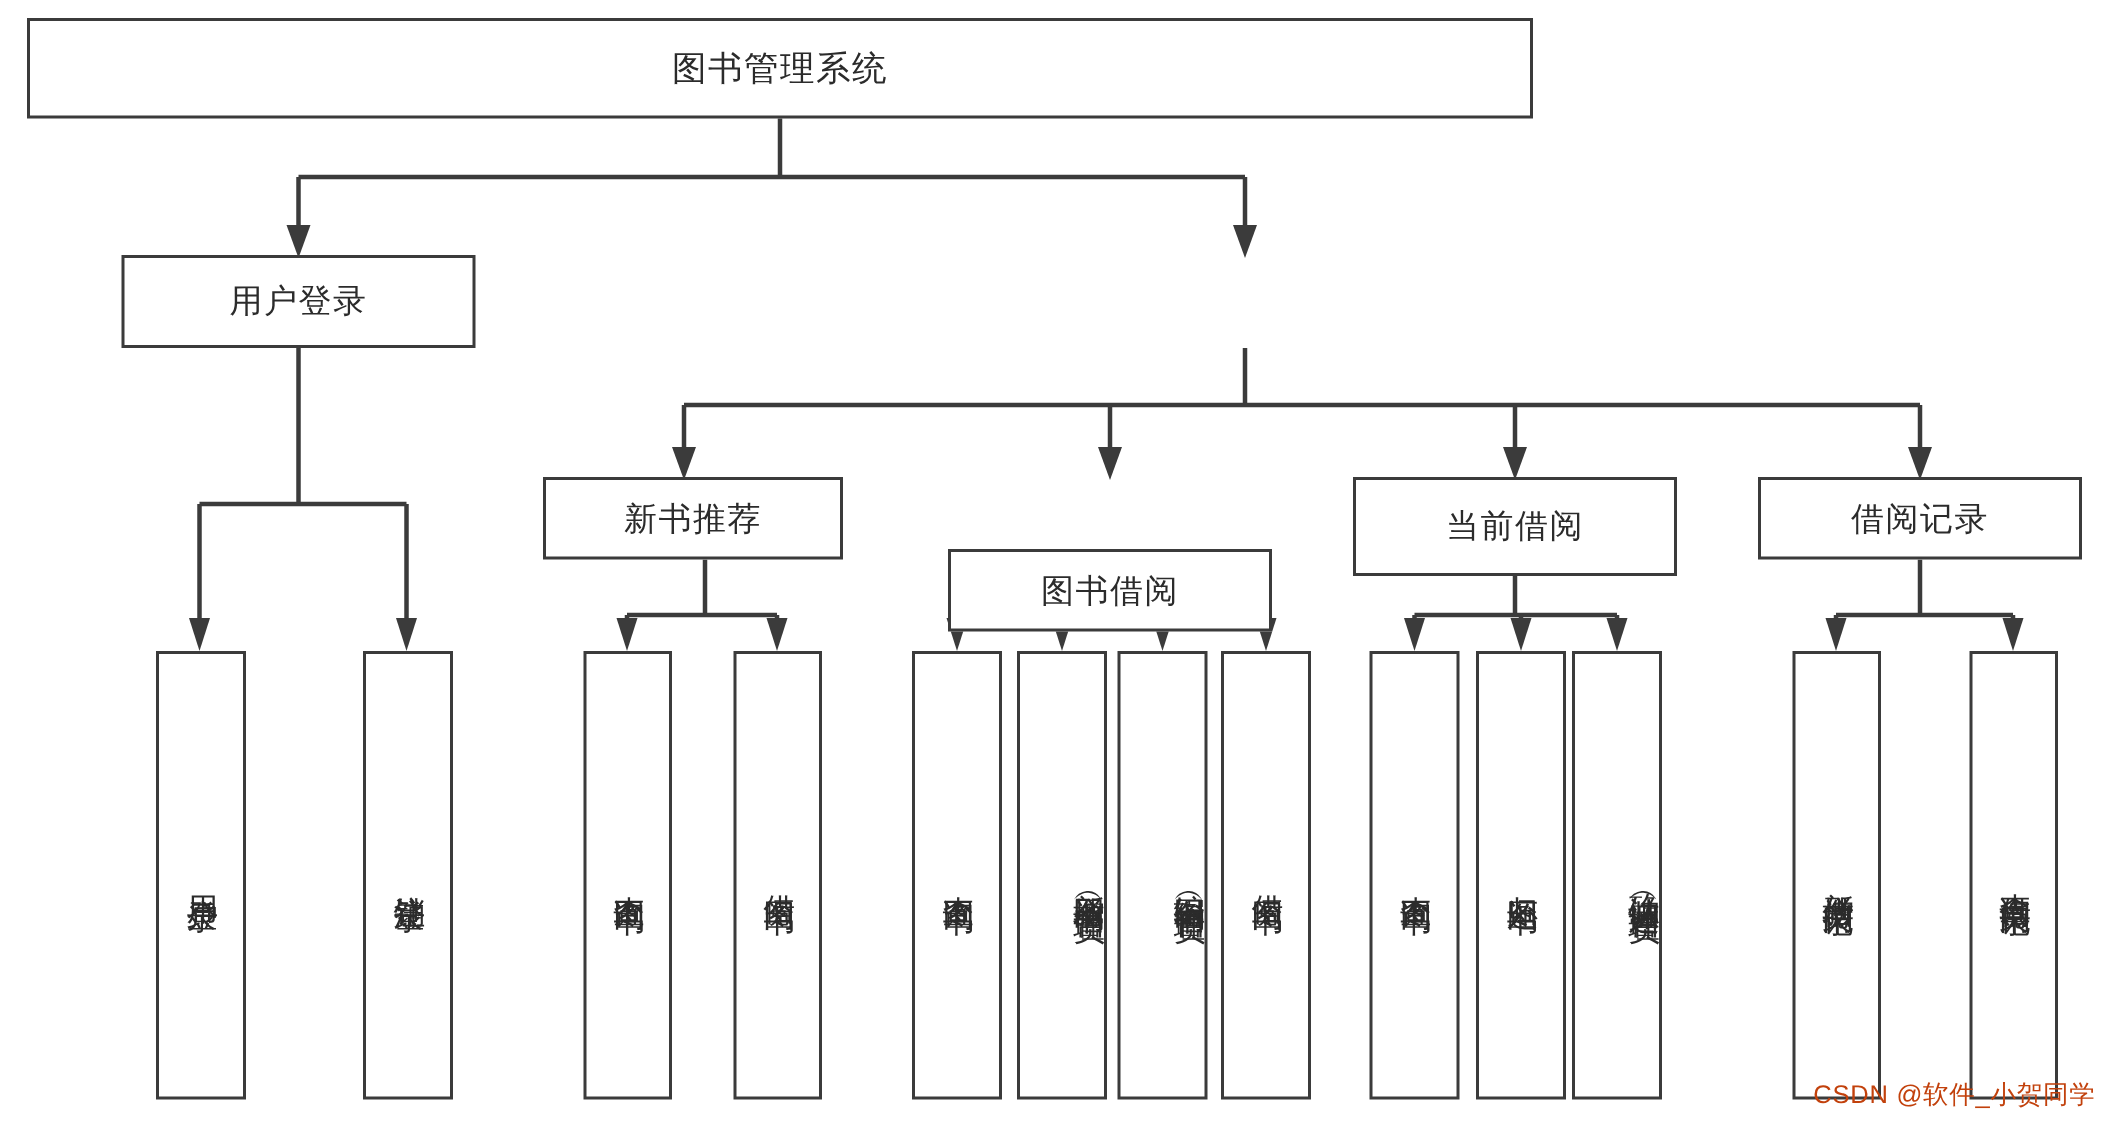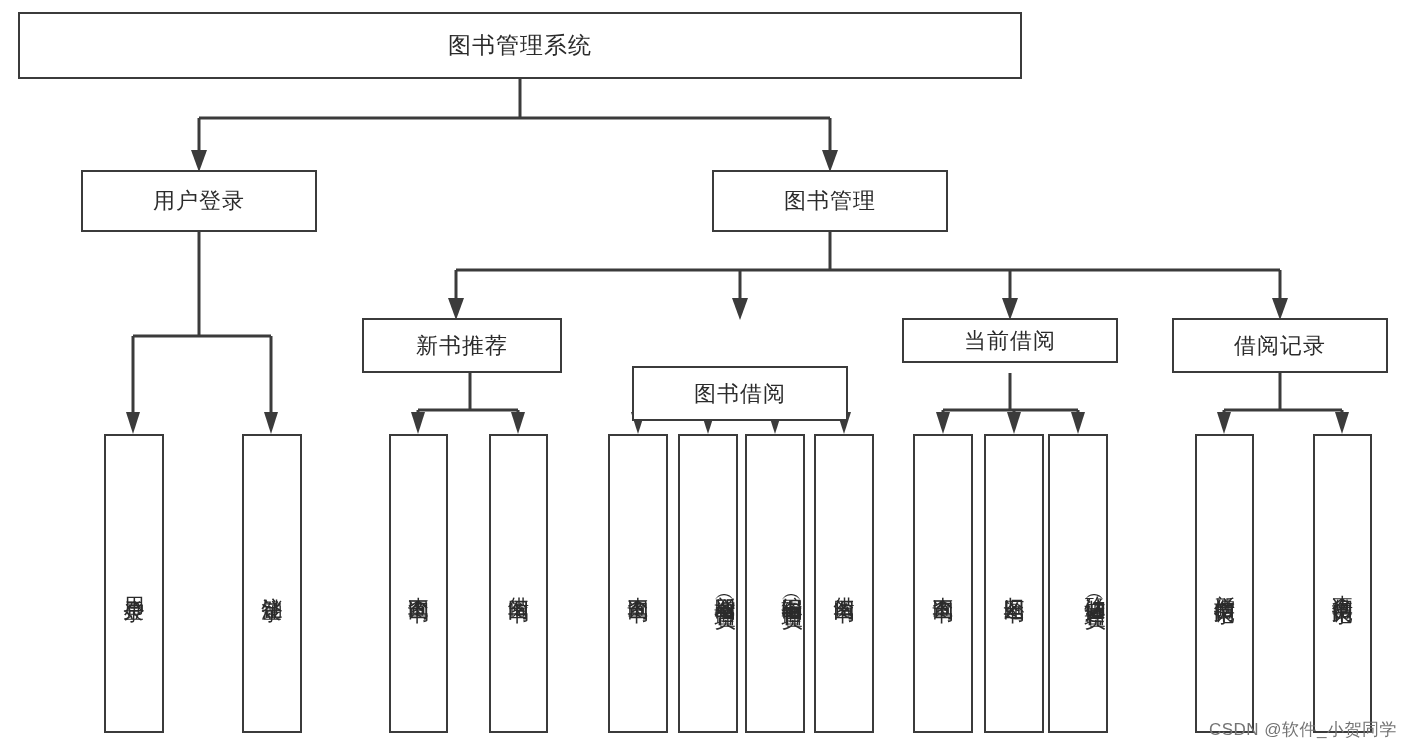--- a/index.html
+++ b/index.html
@@ -53,21 +53,21 @@
     padding-top: 0;
   }
   .node.root {
     font-size: 23px;
   }
   .watermark {
     position: absolute;
     right: 8px;
     bottom: 6px;
     font-size: 17px;
-    color: #737373;
+    color: #c2410c;
     letter-spacing: 0.5px;
     white-space: nowrap;
   }
 </style>
 </head>
 <body>
 
 <div id="canvas">
 
   <svg id="wires" viewBox="0 0 1405 747" xmlns="http://www.w3.org/2000/svg">
@@ -136,25 +136,24 @@
       <polygon points="1007,412 1021,412 1014,434"></polygon>
       <polygon points="1071,412 1085,412 1078,434"></polygon>
       <polygon points="1217,412 1231,412 1224,434"></polygon>
       <polygon points="1335,412 1349,412 1342,434"></polygon>
     </g>
   </svg>
 
   <div class="node h root" style="left:18px; top:12px; width:1004px; height:67px;">图书管理系统</div>
 
   <div class="node h" style="left:81px; top:170px; width:236px; height:62px;">用户登录</div>
-  <div class="node h" style="left:712px; top:170px; width:236px; height:62px;">图书管理</div>
 
   <div class="node h" style="left:362px; top:318px; width:200px; height:55px;">新书推荐</div>
   <div class="node h" style="left:632px; top:318px; width:216px; height:55px;margin-top:48px;">图书借阅</div>
-  <div class="node h" style="left:902px; top:318px; width:216px; height:45px;">当前借阅</div>
+  <div class="node h" style="left:902px; top:318px; width:216px; height:66px;">当前借阅</div>
   <div class="node h" style="left:1172px; top:318px; width:216px; height:55px;font-family:Liberation Mono, monospace;">借阅记录</div>
 
   <div class="node v mid" style="left:104px; top:434px; width:60px; height:299px;">用户登录</div>
   <div class="node v mid" style="left:242px; top:434px; width:60px; height:299px;">注销登录</div>
 
   <div class="node v mid" style="left:389px; top:434px; width:59px; height:299px;">查询图书</div>
   <div class="node v mid" style="left:489px; top:434px; width:59px; height:299px;">借阅图书</div>
 
   <div class="node v mid" style="left:608px; top:434px; width:60px; height:299px;">查询图书</div>
   <div class="node v" style="left:678px; top:434px; width:60px; height:299px;">新增图书（管理员）</div>

